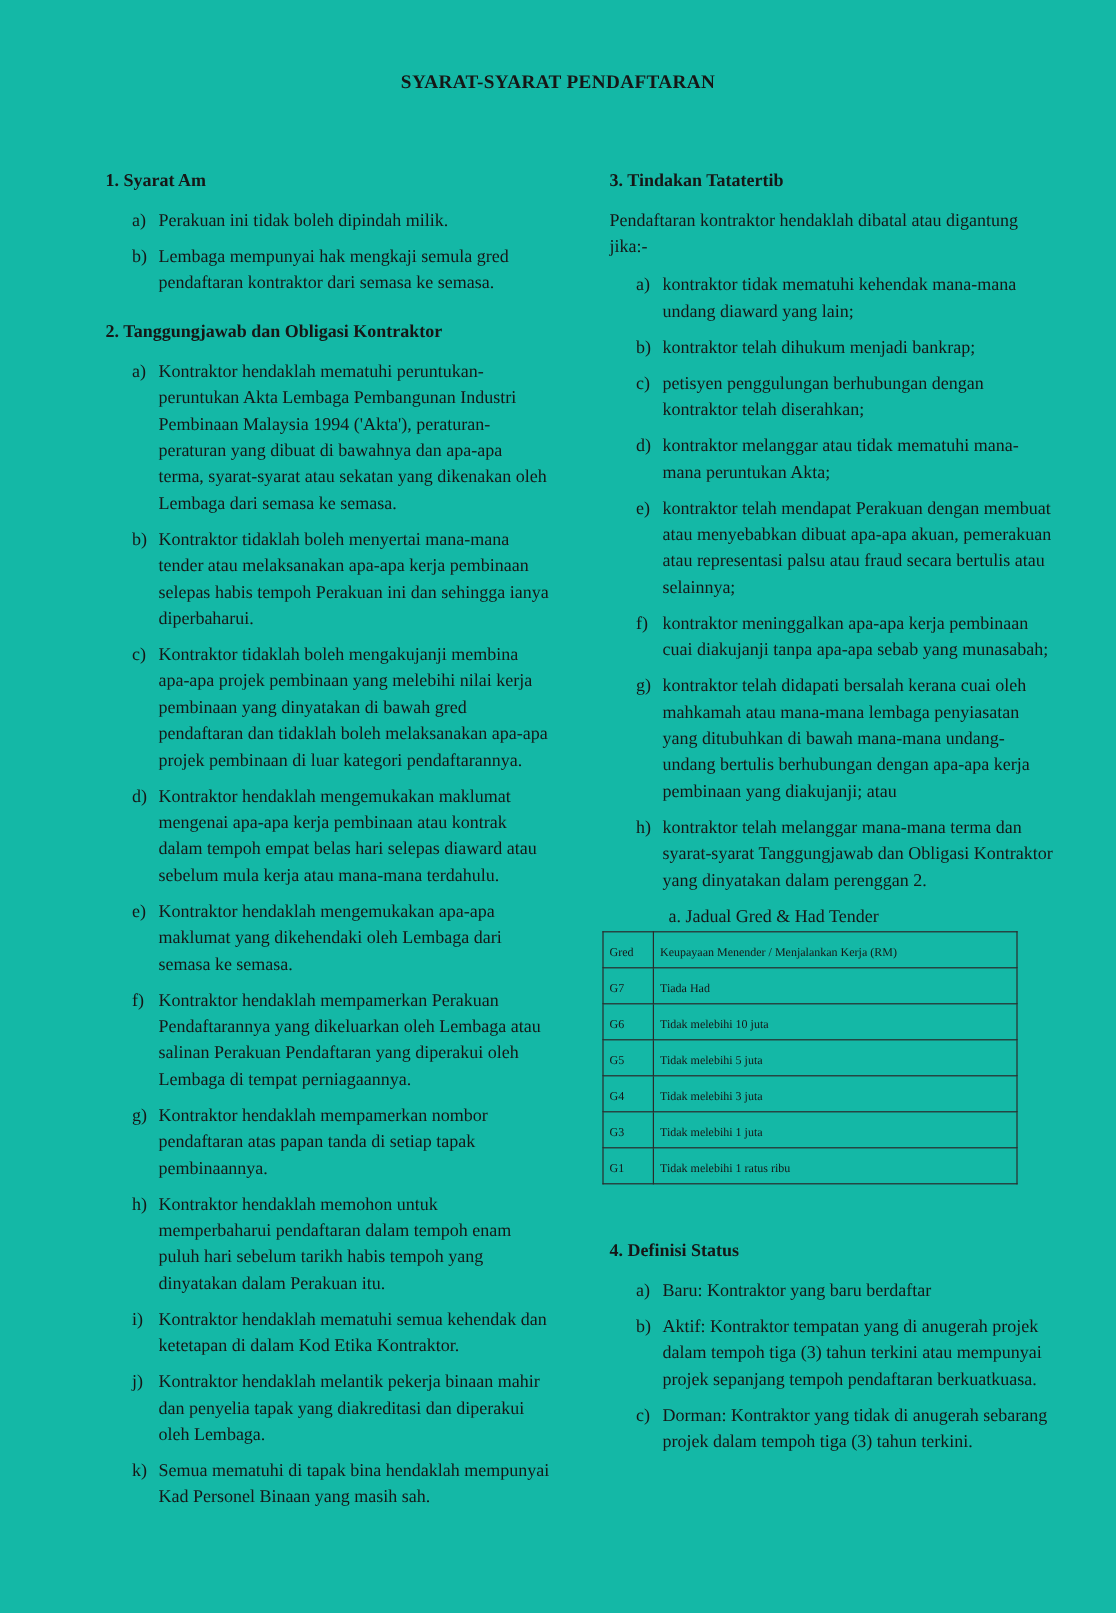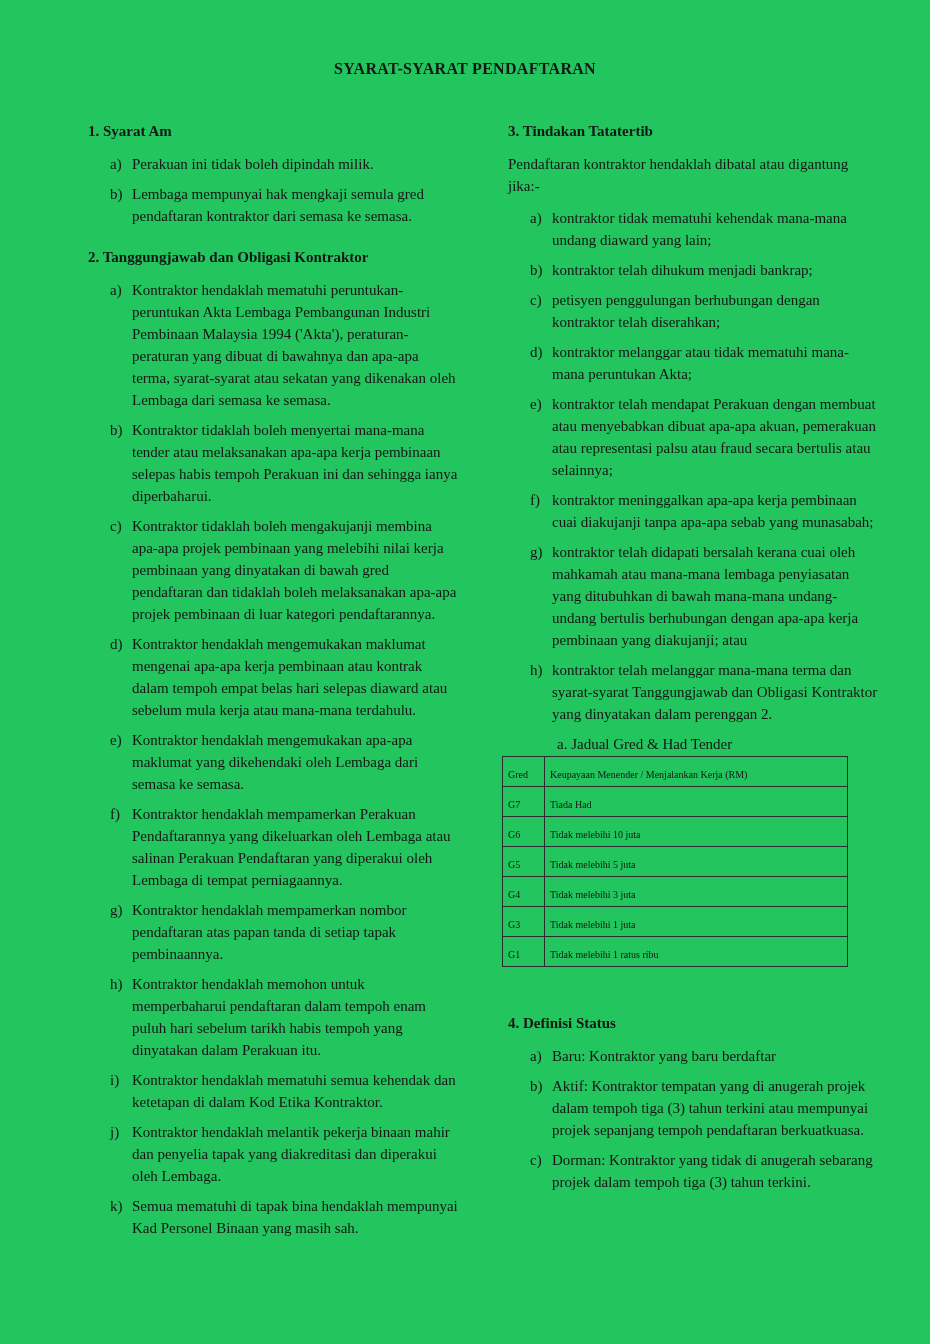--- a/index.html
+++ b/index.html
@@ -1,39 +1,39 @@
 <!DOCTYPE html>
 <html><head>
 <meta charset="utf-8">
 <style>
   html, body { margin: 0; padding: 0; background: #ffffff; }
   .page {
     position: relative;
     width: 930px;
     height: 1344px;
-    background: #22c55e;
+    background: #14b8a6;
     font-family: "Liberation Serif", "DejaVu Serif", serif;
     color: #161616;
     font-size: 15px;
     line-height: 22px;
     overflow: hidden;
     box-sizing: border-box;
   }
   .doc-title {
     padding-top: 58px;
     text-align: center;
     font-weight: bold;
     font-size: 16px;
     letter-spacing: 0.3px;
   }
   .columns {
     display: flex;
     gap: 48px;
     margin-left: 88px;
-    margin-top: 40px;
+    margin-top: 60px;
   }
   .col { width: 372px; flex: 0 0 372px; }
   .sec-heading {
     font-weight: bold;
     margin: 0 0 11px 0;
   }
   .sec-heading.spaced-top { margin-top: 19px; }
   .sec-heading.after-table { margin-top: 45px; }
   .intro { margin: 0 0 10px 0; }
   .li { display: flex; margin-bottom: 8px; }

